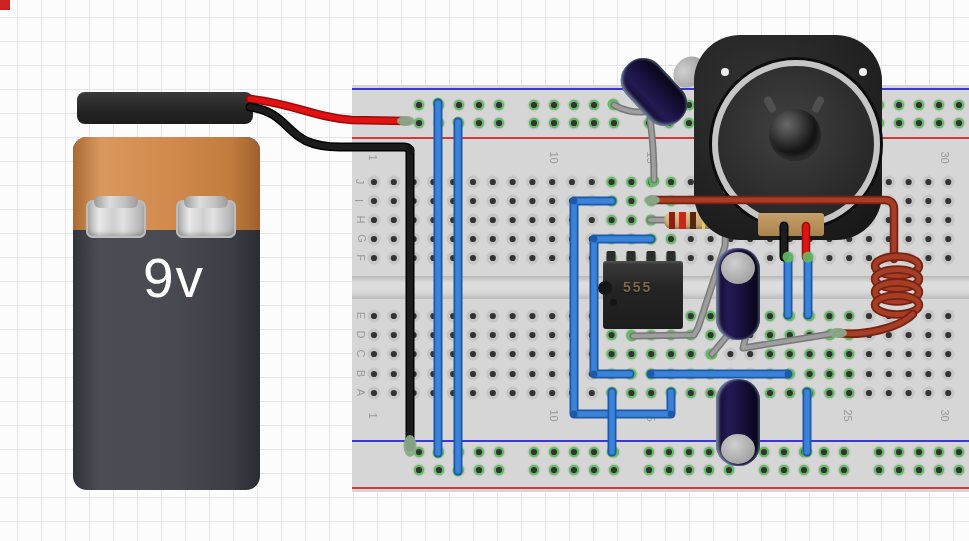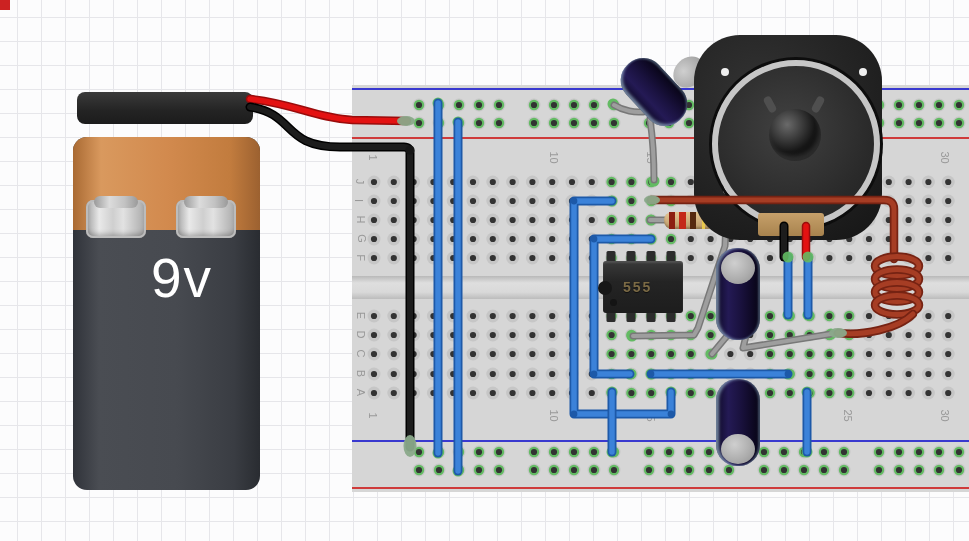--- a/index.html
+++ b/index.html
@@ -45,21 +45,21 @@
   #bat-label{left:108px;top:246px;width:118px;text-align:center;color:#fff;font-size:55px;letter-spacing:2px;}
   
   .cap{position:absolute;border-radius:21px;
     background:linear-gradient(90deg,#0e0a26,#241a55 28%,#1a123f 55%,#0d0822 85%,#060414);
     box-shadow:inset 3px 0 3px rgba(190,225,245,.55), inset -2px 0 2px rgba(160,200,230,.35);}
   .captop{position:absolute;border-radius:50%;
     background:radial-gradient(circle at 40% 35%,#cfcfcf,#ababab 60%,#8f8f8f);}
   #resistor{left:664px;top:212px;width:52px;height:17px;border-radius:8px;
     background:linear-gradient(#e3c592,#d2b280 45%,#b89765);box-shadow:inset 0 -2px 2px rgba(0,0,0,.2);}
   .band{position:absolute;top:0;height:17px;}
-  #chip{left:603px;top:261px;width:80px;height:52px;border-radius:3px;
+  #chip{left:603px;top:261px;width:80px;height:68px;border-radius:3px;
     background:linear-gradient(#3a3a3a,#242424 40%,#1d1d1d);box-shadow:inset 0 2px 2px rgba(255,255,255,.12);}
   #chip-label{position:absolute;left:20px;top:18px;color:#7b6a45;font-size:14px;font-weight:bold;letter-spacing:2px;text-shadow:0 1px 0 rgba(0,0,0,.6);}
   #chip-notch{position:absolute;left:-5px;top:20px;width:14px;height:14px;border-radius:50%;background:#161616;}
   #chip-dot{position:absolute;left:7px;top:38px;width:7px;height:7px;border-radius:50%;background:#141414;}
   
   #spk-frame{left:694px;top:35px;width:188px;height:205px;border-radius:46px;
     background:radial-gradient(circle at 35% 30%,#333,#1e1e1e 70%,#151515);}
   #spk-rim{left:712px;top:60px;width:156px;height:156px;border-radius:50%;border:6px solid #c6c6c6;
     background:radial-gradient(circle at 45% 40%,#414141,#2a2a2a 65%,#202020);box-shadow:0 0 0 3px #0d0d0d;}
   #spk-dome{left:769px;top:109px;width:52px;height:52px;border-radius:50%;
@@ -1282,21 +1282,21 @@
     <ellipse class="sage" cx="652" cy="200" rx="8" ry="4.5"></ellipse>
     <ellipse class="sage" cx="838" cy="333" rx="9" ry="5"></ellipse>
   </svg>
 
   <div class="abs" style="left:73px;top:92px;width:187px;height:398px;">
     <div class="abs" id="bat-body" style="left:0;top:45px;"></div>
     <div class="abs" id="bat-band" style="left:0;top:45px;"></div>
     <div class="abs" id="bat-cap" style="left:4px;top:0;"></div>
     <div class="term" style="left:13px;"></div>
     <div class="term" style="left:103px;"></div>
-    <div class="abs" id="bat-label" style="left:50px;top:154px;">9v</div>
+    <div class="abs" id="bat-label" style="left:42px;top:154px;">9v</div>
   </div>
 
   <svg width="969" height="541">
     <g class="rw">
         <use href="#pBatR" class="out"></use>
         <use href="#pBatR" class="inn"></use>
       </g>
     <g class="kw">
         <use href="#pBatK" class="out"></use>
         <use href="#pBatK" class="inn"></use>

